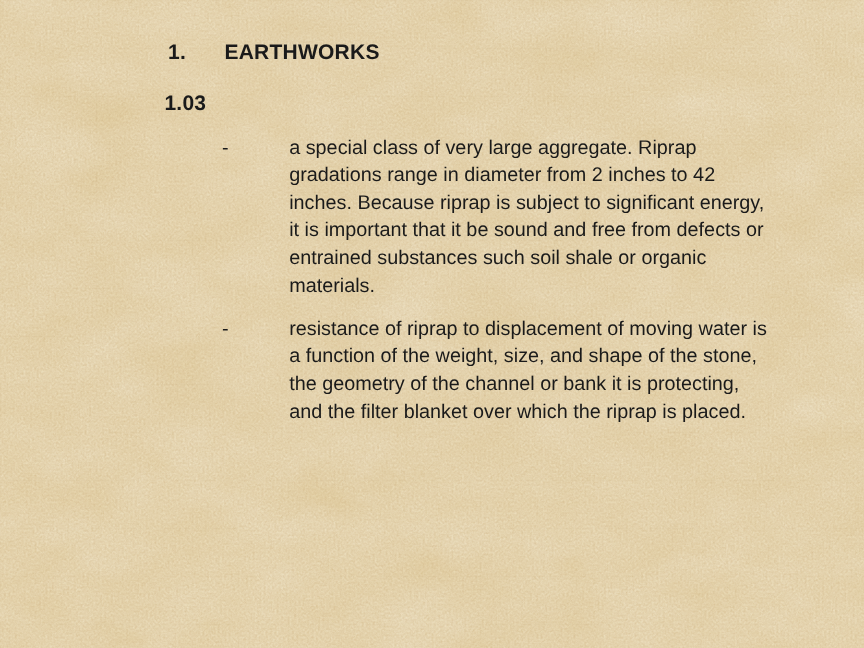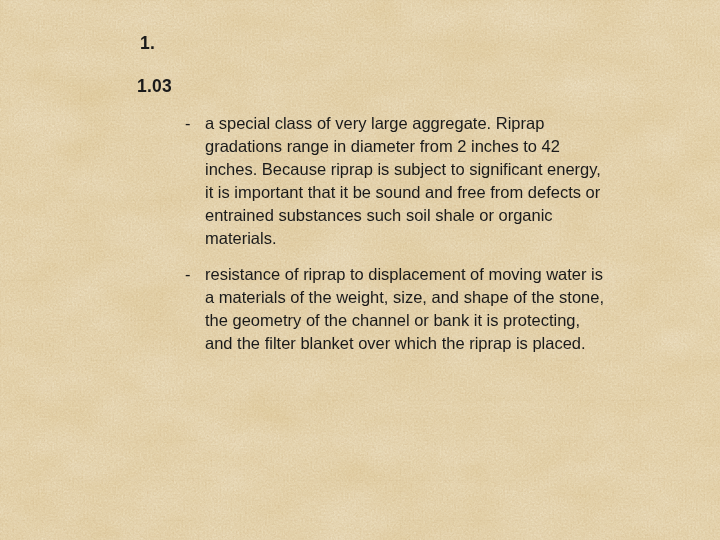--- a/index.html
+++ b/index.html
@@ -37,21 +37,21 @@
   .heading-2 .num { width: 51px; flex: 0 0 auto; }
   .bullet {
     position: absolute;
     display: flex;
     font-size: 16.5px;
     line-height: 23px;
   }
   .bullet-1 { left: 185px; top: 112px; }
   .bullet-2 { left: 185px; top: 263px; }
   .bullet .dash { width: 20px; flex: 0 0 auto; }
-  .bullet .txt { width: 450px; white-space: pre-line; }
+  .bullet .txt { width: 450px; white-space: pre-line; margin-left: 36px; }
 </style>
 </head>
 <body>
 
 <div class="slide">
 
   <svg class="texture" width="720" height="540" viewBox="0 0 720 540" xmlns="http://www.w3.org/2000/svg" aria-hidden="true">
     <defs>
       <filter id="mottle" x="0" y="0" width="100%" height="100%">
         <feTurbulence type="fractalNoise" baseFrequency="0.016 0.028" numOctaves="4" seed="7" result="n"></feTurbulence>
@@ -67,38 +67,39 @@
       </filter>
     </defs>
     <rect x="0" y="0" width="720" height="540" filter="url(#mottle)"></rect>
     <rect x="0" y="0" width="720" height="540" filter="url(#grain)"></rect>
   </svg>
 
   <div class="content">
 
     <div class="heading-row heading-1">
       <span class="num">1.</span>
+      <span class="ttl">EARTHWORKS</span>
     </div>
 
     <div class="heading-row heading-2">
       <span class="num">1.03</span>
     </div>
 
     <div class="bullet bullet-1">
       <span class="dash">-</span>
       <span class="txt">a special class of very large aggregate. Riprap
 gradations range in diameter from 2 inches to 42
 inches. Because riprap is subject to significant energy,
 it is important that it be sound and free from defects or
 entrained substances such soil shale or organic
 materials.</span>
     </div>
 
     <div class="bullet bullet-2">
       <span class="dash">-</span>
       <span class="txt">resistance of riprap to displacement of moving water is
-a materials of the weight, size, and shape of the stone,
+a function of the weight, size, and shape of the stone,
 the geometry of the channel or bank it is protecting,
 and the filter blanket over which the riprap is placed.</span>
     </div>
 
   </div>
 </div>
 
 </body></html>

